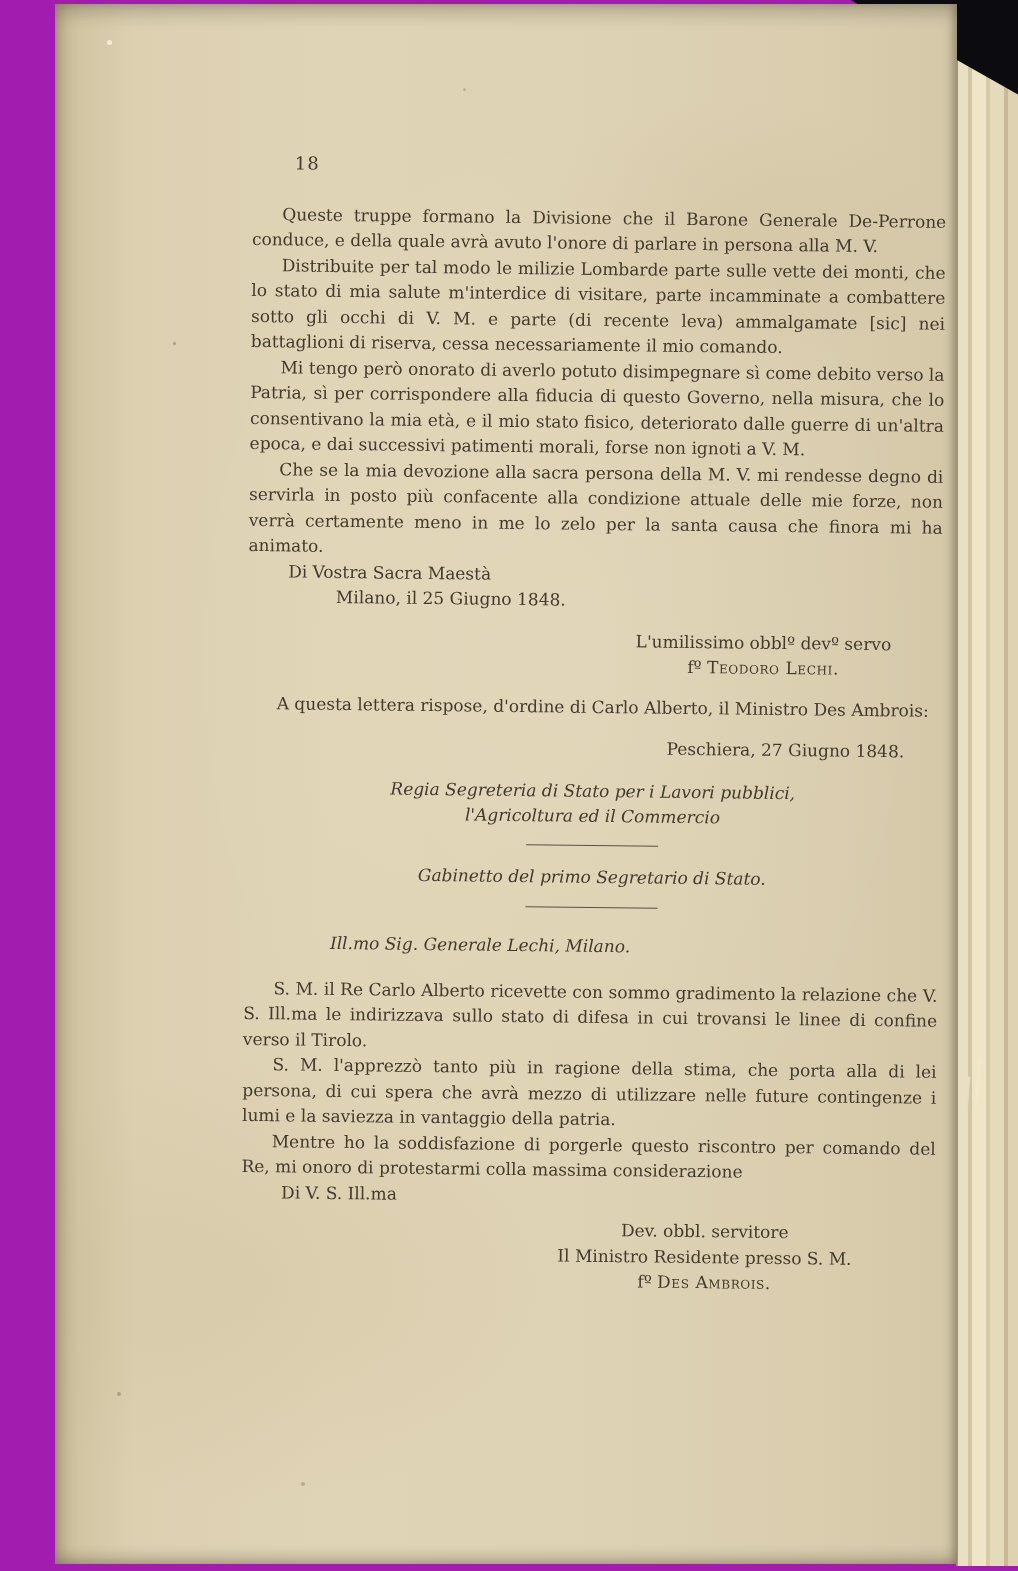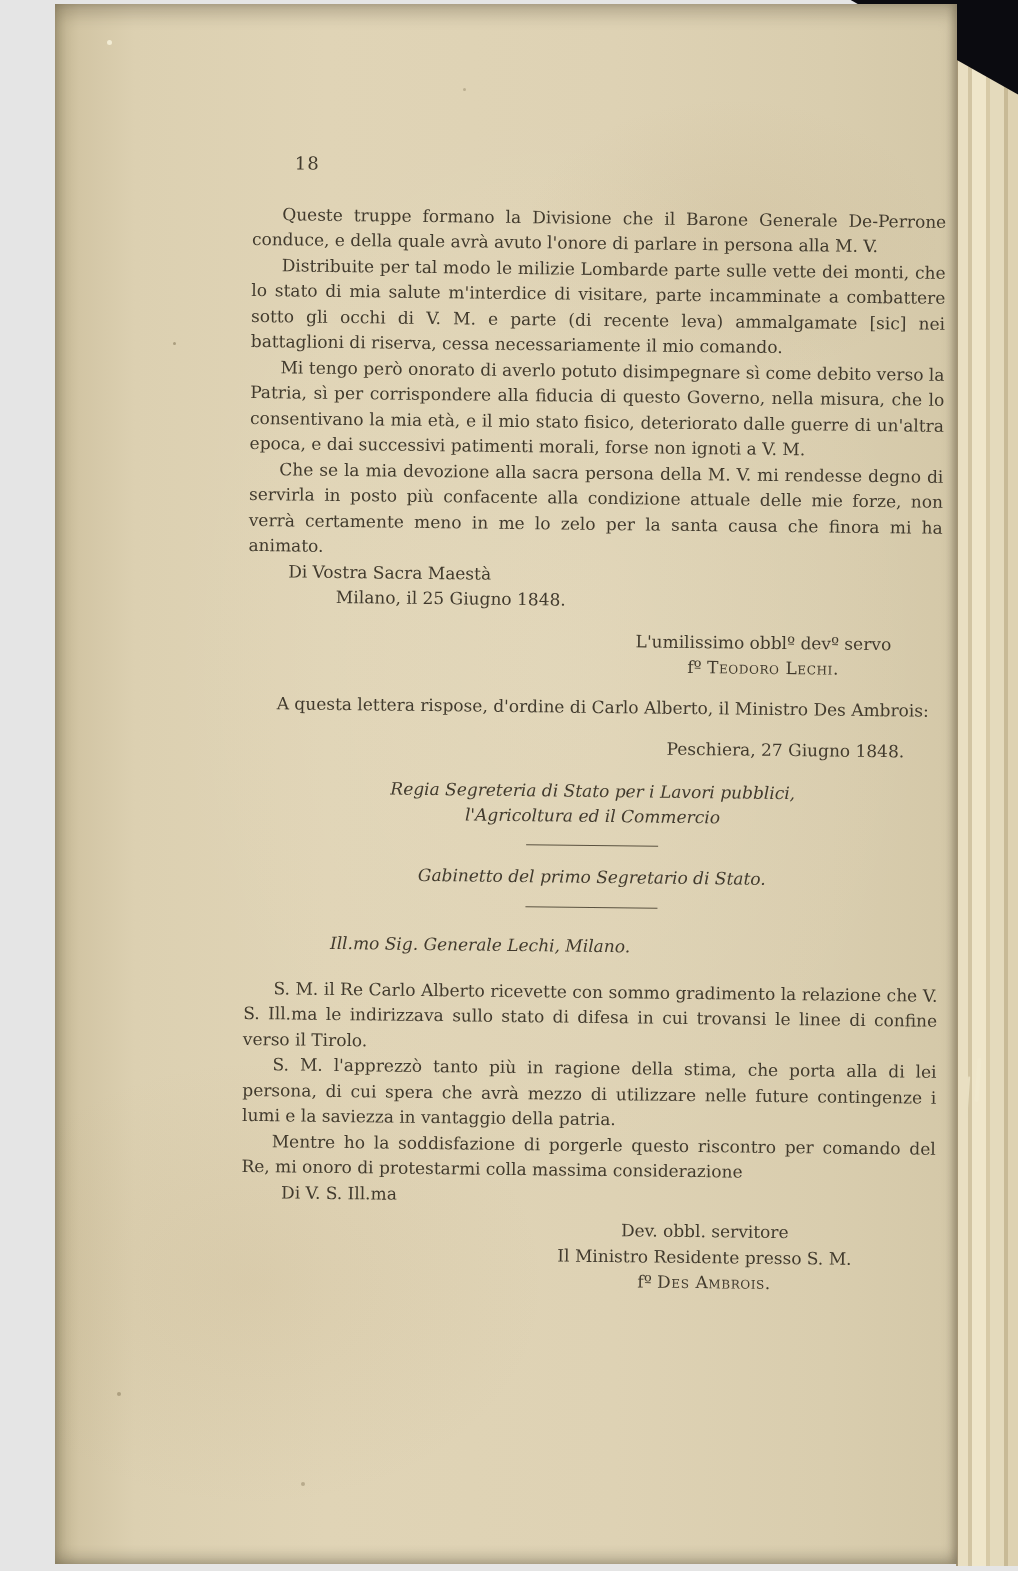--- a/index.html
+++ b/index.html
@@ -1,20 +1,20 @@
 <!DOCTYPE html>
 <html><head>
 <meta charset="utf-8">
 <style>
   html, body { margin:0; padding:0; background:#0d0d13; }
 
   .photo {
     position:relative;
     width:1018px; height:1571px;
-    background:#e5e5e5;
+    background:#a21caf;
     overflow:hidden;
     font-family:"DejaVu Serif", serif;
   }
 
   
   .page-edges {
     position:absolute; top:0; right:0;
     width:62px; height:1566px;
     background:linear-gradient(90deg,
       #a59676 0px, #a59676 2px,

